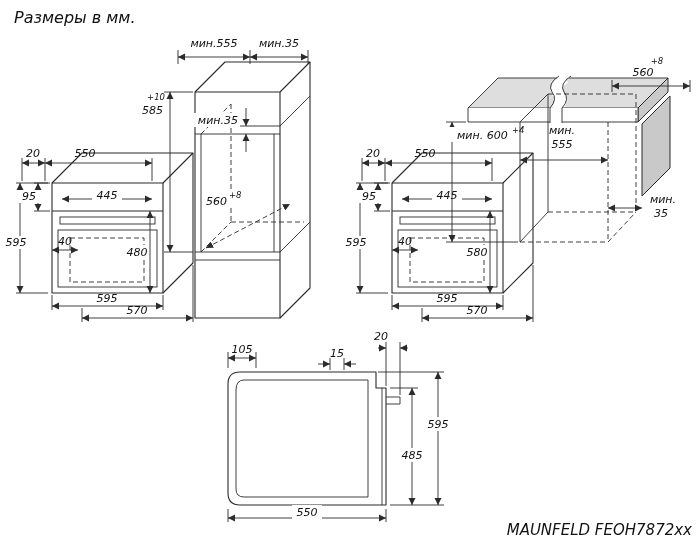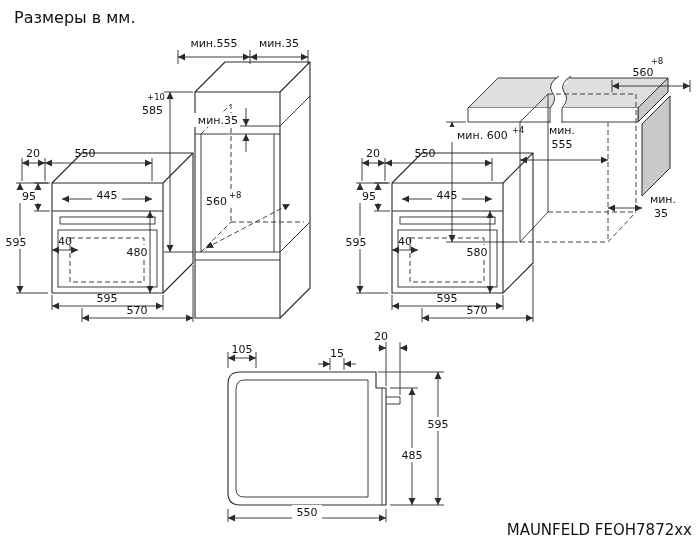--- a/index.html
+++ b/index.html
@@ -1,17 +1,17 @@
 <!DOCTYPE html>
 <html><head>
 <meta charset="utf-8">
 <style>
   html,body{margin:0;padding:0;background:#fff;}
   .page{position:relative;width:700px;height:540px;background:#fff;overflow:hidden;
-        font-family:"DejaVu Sans",sans-serif;}
+        font-family:"DejaVu Sans",sans-serif;font-style:italic;}
   svg text{font-family:"DejaVu Sans",sans-serif;fill:#111;}
   .t{font-size:11px;}
   .sup{font-size:8.5px;}
   .title-t{font-size:16px;}
   .model-t{font-size:15px;}
   .ln{fill:none;stroke:#2b2b2b;stroke-width:1.1;stroke-linejoin:round;}
   .thin{fill:none;stroke:#2b2b2b;stroke-width:.9;}
   .dim{fill:none;stroke:#2b2b2b;stroke-width:.9;}
   .dash{stroke-dasharray:5 3;}
   .arr2{marker-start:url(#arr);marker-end:url(#arr);}

